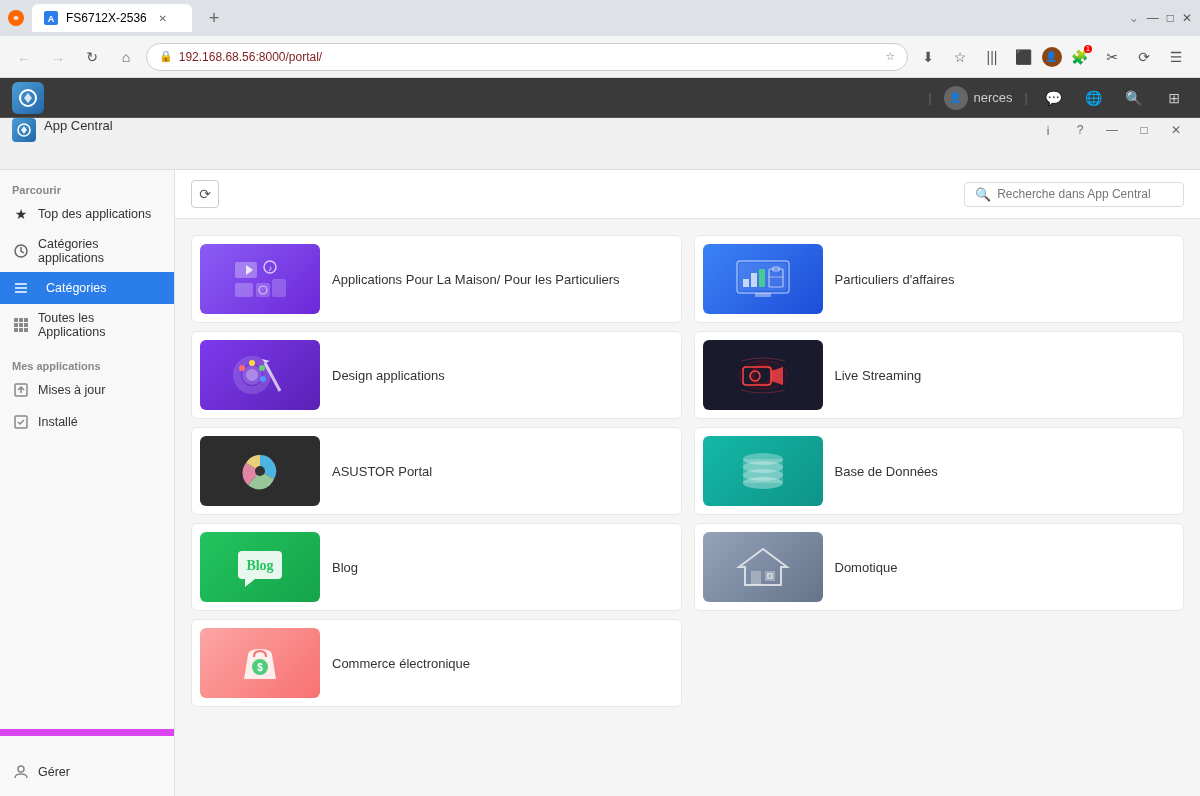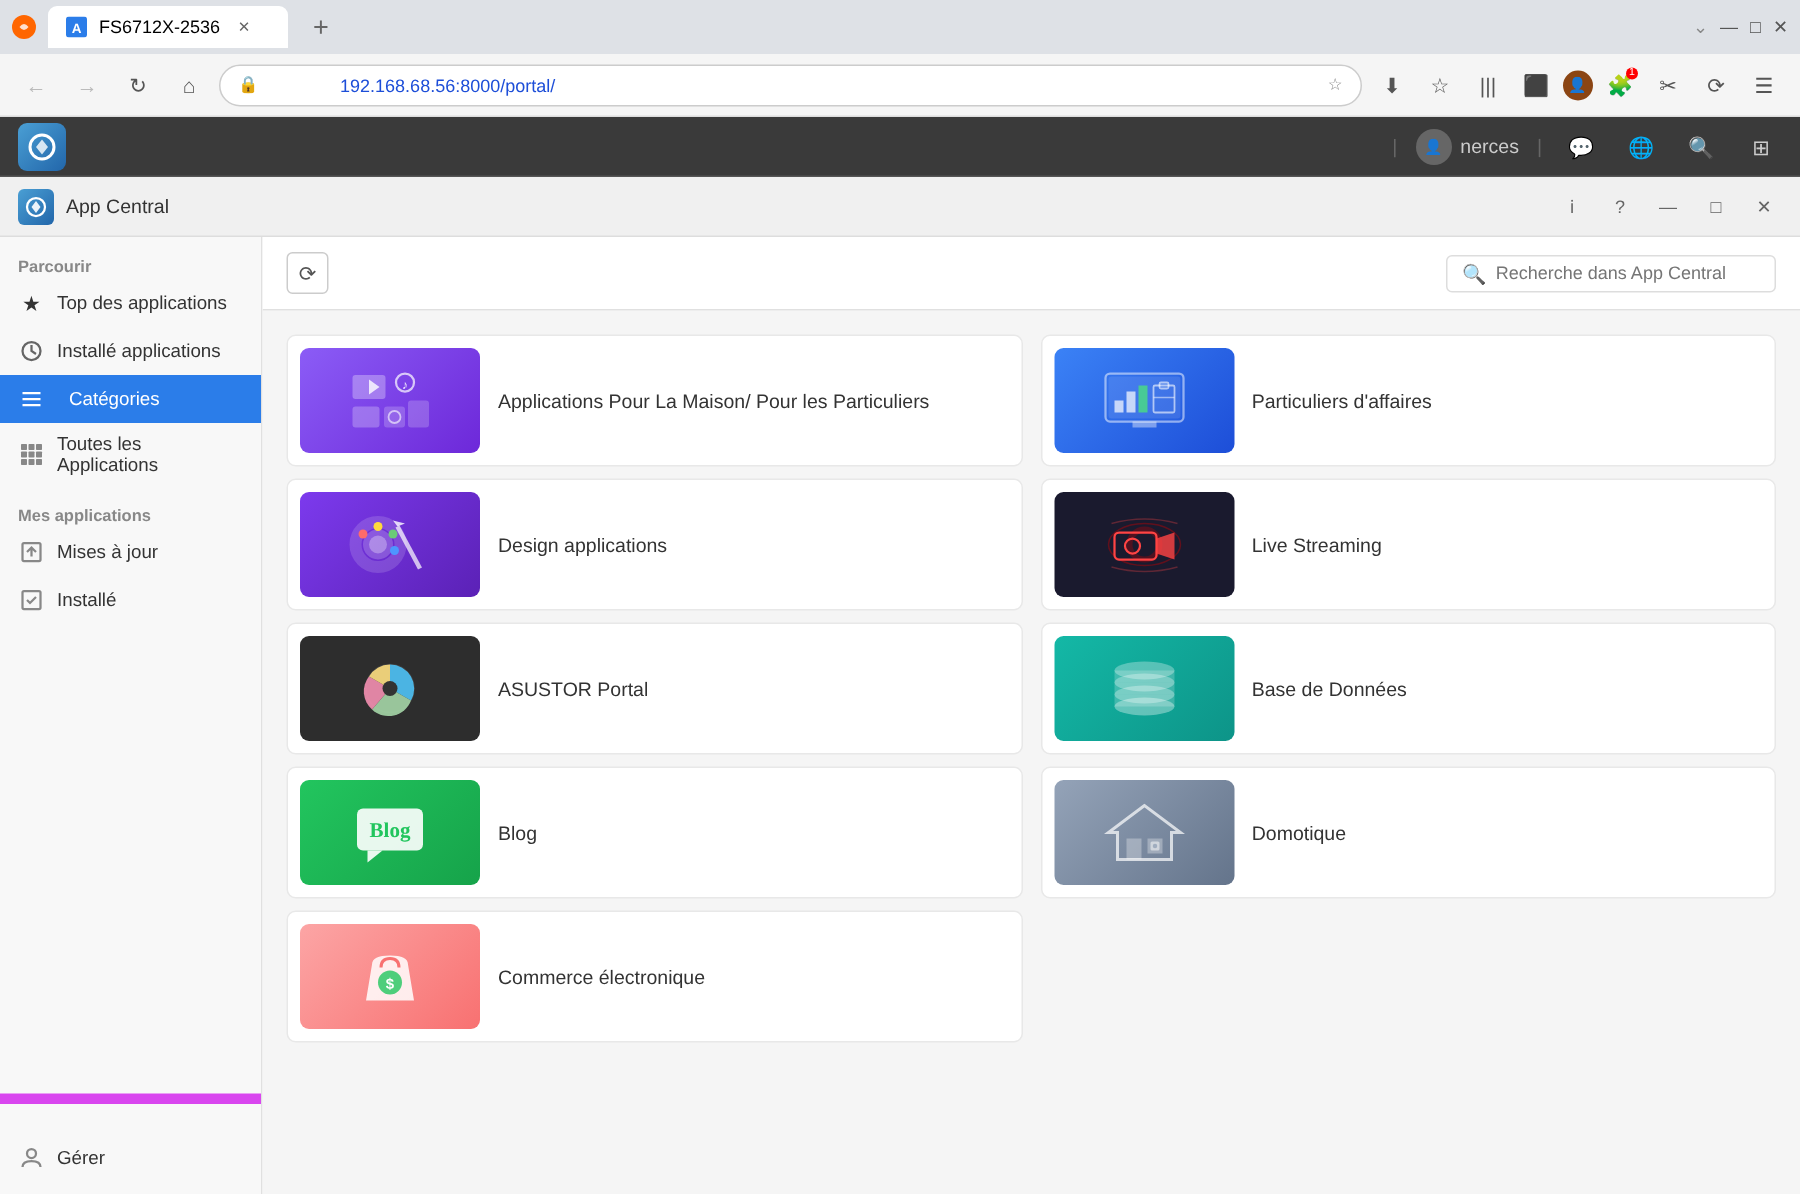--- a/index.html
+++ b/index.html
@@ -11,35 +11,35 @@
     .browser-favicon { width: 16px; height: 16px; background: #ff6600; border-radius: 50%; display: flex; align-items: center; justify-content: center; flex-shrink: 0; }
     .browser-tab { background: white; border-radius: 6px 6px 0 0; padding: 0 12px; height: 28px; display: flex; align-items: center; gap: 8px; font-size: 12px; min-width: 160px; }
     .browser-tab-close { width: 16px; height: 16px; border-radius: 50%; display: flex; align-items: center; justify-content: center; cursor: pointer; color: #666; font-size: 10px; }
     .tab-new { width: 28px; height: 28px; display: flex; align-items: center; justify-content: center; font-size: 18px; color: #666; cursor: pointer; }
     .browser-controls-right { margin-left: auto; display: flex; gap: 8px; color: #555; font-size: 12px; }
 
     .browser-toolbar { background: #f5f5f5; height: 42px; display: flex; align-items: center; padding: 0 10px; gap: 6px; border-bottom: 1px solid #ddd; }
     .nav-btn { width: 28px; height: 28px; border-radius: 50%; display: flex; align-items: center; justify-content: center; cursor: pointer; color: #555; font-size: 14px; }
     .nav-btn.disabled { color: #bbb; cursor: default; }
     .address-bar { flex: 1; height: 28px; border: 1px solid #ccc; border-radius: 14px; padding: 0 12px; font-size: 12px; background: white; display: flex; align-items: center; gap: 6px; }
-    .address-text { flex: 1; font-size: 12px; color: #1d4ed8; margin-left: 48px; }
+    .address-text { flex: 1; font-size: 12px; color: #7f1d1d; }
     .toolbar-icons { display: flex; gap: 4px; align-items: center; }
     .toolbar-icon { width: 28px; height: 28px; display: flex; align-items: center; justify-content: center; cursor: pointer; color: #555; font-size: 14px; border-radius: 4px; }
 
     
     .asustor-topbar { background: #3a3a3a; height: 40px; display: flex; align-items: center; padding: 0 12px; border-bottom: 1px solid #555; }
     .asustor-logo { width: 32px; height: 32px; background: linear-gradient(135deg, #4a9fd4, #2266aa); border-radius: 6px; display: flex; align-items: center; justify-content: center; color: white; font-weight: bold; font-size: 14px; }
     .topbar-right { margin-left: auto; display: flex; align-items: center; gap: 12px; color: #ccc; font-size: 13px; }
     .topbar-divider { color: #666; }
     .topbar-user { display: flex; align-items: center; gap: 6px; }
     .user-icon { width: 24px; height: 24px; border-radius: 50%; background: #666; display: flex; align-items: center; justify-content: center; color: white; font-size: 10px; }
 
     
     .app-window { background: white; flex: 1; display: flex; flex-direction: column; }
-    .app-titlebar { background: #f0f0f0; height: 40px; display: flex; align-items: center; padding: 0 12px; border-bottom: 1px solid #ddd; }
+    .app-titlebar { background: #f0f0f0; height: 52px; display: flex; align-items: flex-start; padding: 0 12px; border-bottom: 1px solid #ddd; }
     .app-logo { width: 24px; height: 24px; background: linear-gradient(135deg, #4a9fd4, #2266aa); border-radius: 4px; display: flex; align-items: center; justify-content: center; color: white; font-size: 10px; margin-right: 8px; }
     .app-title { font-size: 13px; font-weight: 500; color: #333; flex: 1; }
     .app-window-controls { display: flex; gap: 8px; color: #666; }
     .app-win-btn { width: 24px; height: 24px; display: flex; align-items: center; justify-content: center; cursor: pointer; border-radius: 3px; font-size: 12px; }
 
     
     .app-content { display: flex; flex: 1; overflow: hidden; }
 
     
     .sidebar { width: 175px; background: #f8f8f8; border-right: 1px solid #e0e0e0; display: flex; flex-direction: column; padding: 8px 0; flex-shrink: 0; }
@@ -176,21 +176,21 @@
           <div class="item-icon">★</div>
           <span>Top des applications</span>
         </div>
         <div class="sidebar-item">
           <div class="item-icon">
             <svg width="16" height="16" viewBox="0 0 16 16">
                 <circle cx="8" cy="8" r="6" fill="none" stroke="#666" stroke-width="1.5"></circle>
                 <path d="M8 4 L8 8 L11 10" stroke="#666" stroke-width="1.5" fill="none"></path>
               </svg>
           </div>
-          <span>Installé applications</span>
+          <span>Catégories applications</span>
         </div>
         <div class="sidebar-item active">
           <div class="item-icon">
             <svg width="16" height="16" viewBox="0 0 16 16">
                 <line x1="2" y1="4" x2="14" y2="4" stroke="white" stroke-width="1.5"></line>
                 <line x1="2" y1="8" x2="14" y2="8" stroke="white" stroke-width="1.5"></line>
                 <line x1="2" y1="12" x2="14" y2="12" stroke="white" stroke-width="1.5"></line>
               </svg>
           </div>
           <span>Catégories</span>

